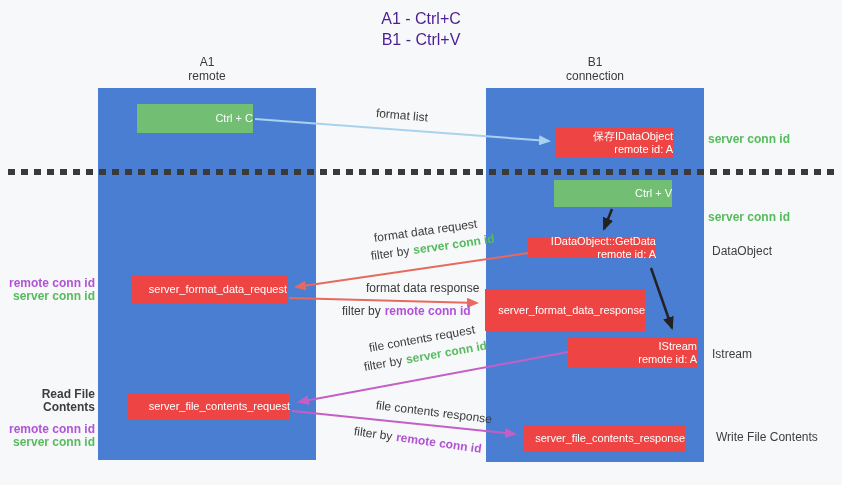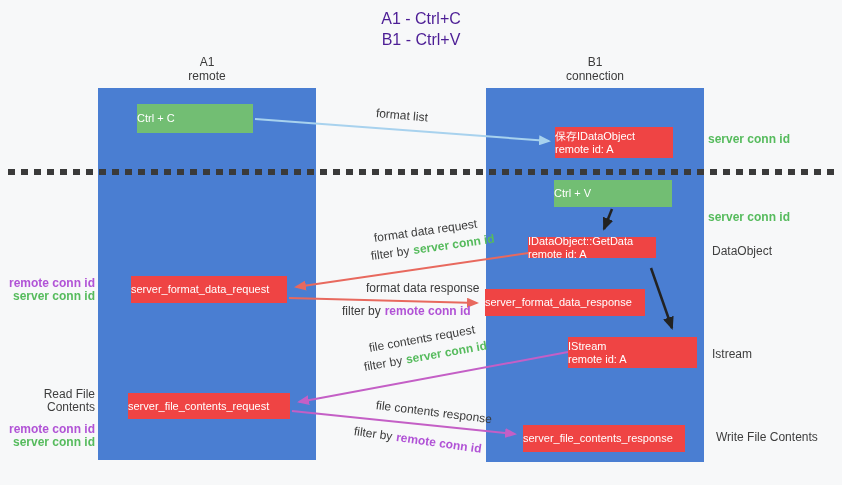--- a/index.html
+++ b/index.html
@@ -18,31 +18,31 @@
 
   .lifeline{position:absolute;background:#4a7ed2;z-index:1}
   .ll-left{left:98px;top:88px;width:218px;height:372px}
   .ll-right{left:486px;top:88px;width:218px;height:374px}
 
   .divider{position:absolute;left:8px;top:169px;width:828px;height:6px;z-index:2;
            background:repeating-linear-gradient(90deg,#3a3a3a 0 7px,transparent 7px 13px)}
 
   svg.arrows{position:absolute;left:0;top:0;z-index:3}
 
-  .node{position:absolute;color:#fff;text-align:left;font-size:11px;
+  .node{position:absolute;color:#fff;text-align:right;font-size:11px;
         line-height:13px;display:flex;flex-direction:column;justify-content:center;
         white-space:nowrap;z-index:4}
   .green{background:#72be73}
   .orange{background:#ef4444}
   .n-ctrlc{left:137px;top:104px;width:116px;height:29px}
   .n-save{left:555px;top:127px;width:118px;height:31px}
   .n-ctrlv{left:554px;top:180px;width:118px;height:27px}
   .n-getdata{left:528px;top:237px;width:128px;height:21px}
   .n-freq{left:131px;top:276px;width:156px;height:27px}
-  .n-fresp{left:485px;top:289px;width:160px;height:27px}
+  .n-fresp{left:485px;top:289px;width:160px;height:42px}
   .n-istream{left:568px;top:337px;width:129px;height:31px}
   .n-creq{left:128px;top:393px;width:162px;height:26px}
   .n-cresp{left:523px;top:425px;width:162px;height:27px}
 
   .lbl{position:absolute;font-size:12px;color:#3b3b3b;white-space:nowrap;
        z-index:5;transform-origin:left center}
   .green-t{color:#56bb5d;font-weight:bold}
   .purple-t{color:#b153d6;font-weight:bold}
   .pre{margin-right:4px}
   .l-formatlist{left:376px;top:106px;transform:rotate(5deg)}
@@ -59,21 +59,21 @@
   .a-scit{left:708px;top:132px}
   .a-scim{left:708px;top:210px}
   .a-dobj{left:712px;top:244px;color:#404040}
   .a-istr{left:712px;top:347px;color:#3d3d3d}
   .a-wfc{left:716px;top:430px;color:#3d3d3d}
 
   .leftgrp{position:absolute;left:0;width:95px;text-align:right;font-size:12px;
            line-height:13px;z-index:5}
   .g1{top:277px}
   .g2{top:388px}
-  .dark-line{color:#3d3d3d;margin-bottom:9px;font-weight:normal}
+  .dark-line{color:#3d3d3d;margin-bottom:9px;font-weight:bold}
 </style>
 </head>
 <body>
 
 <div class="canvas">
 
   <div class="title">
     <div>A1 - Ctrl+C</div>
     <div>B1 - Ctrl+V</div>
   </div>

